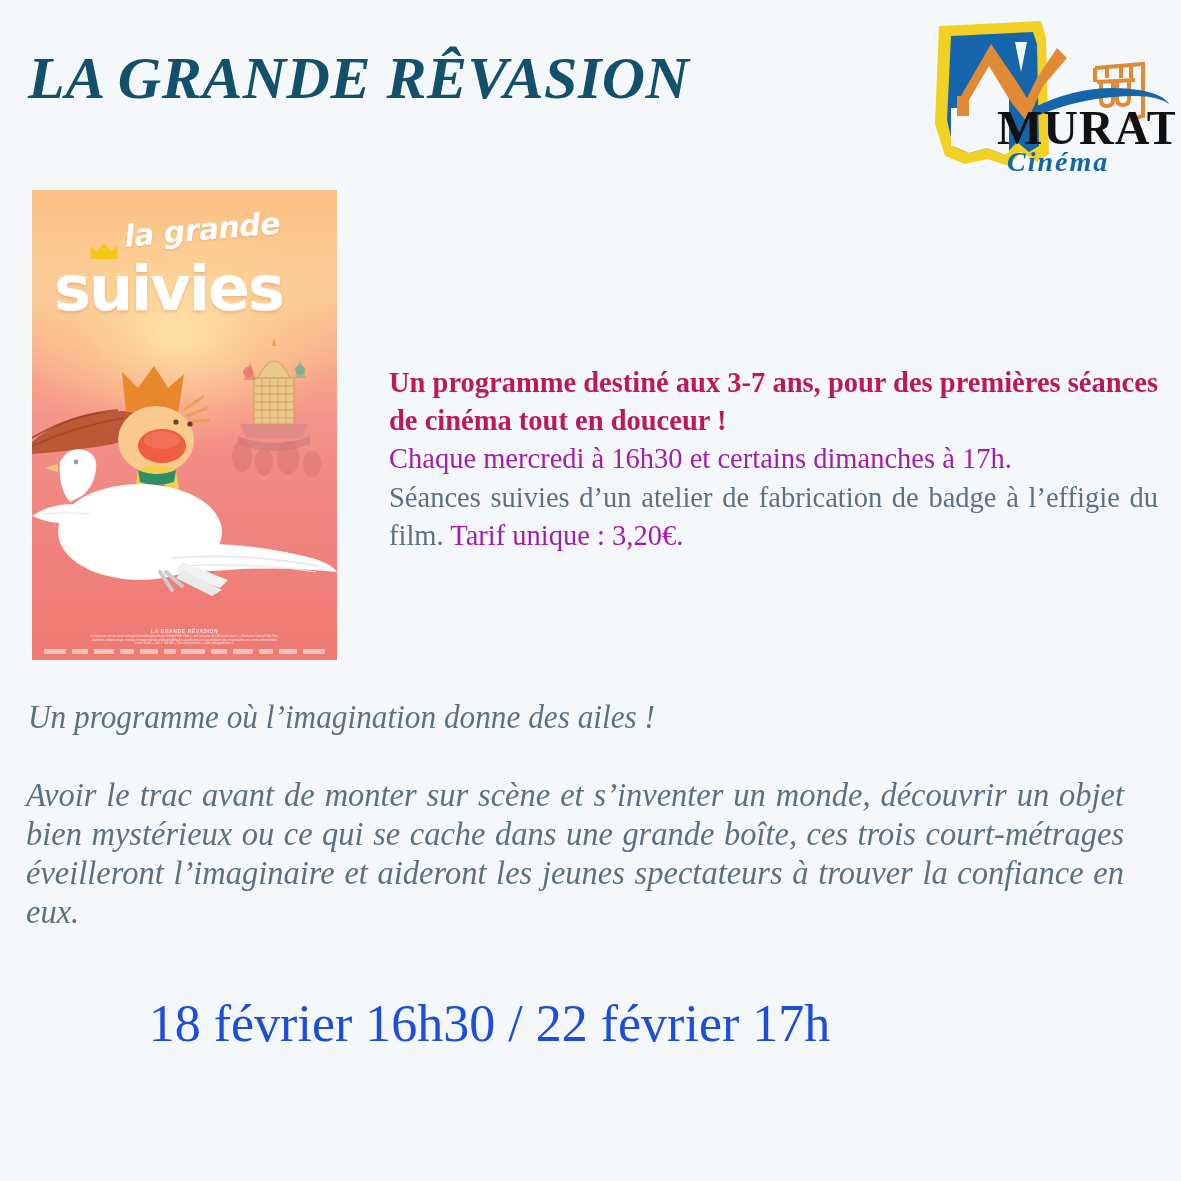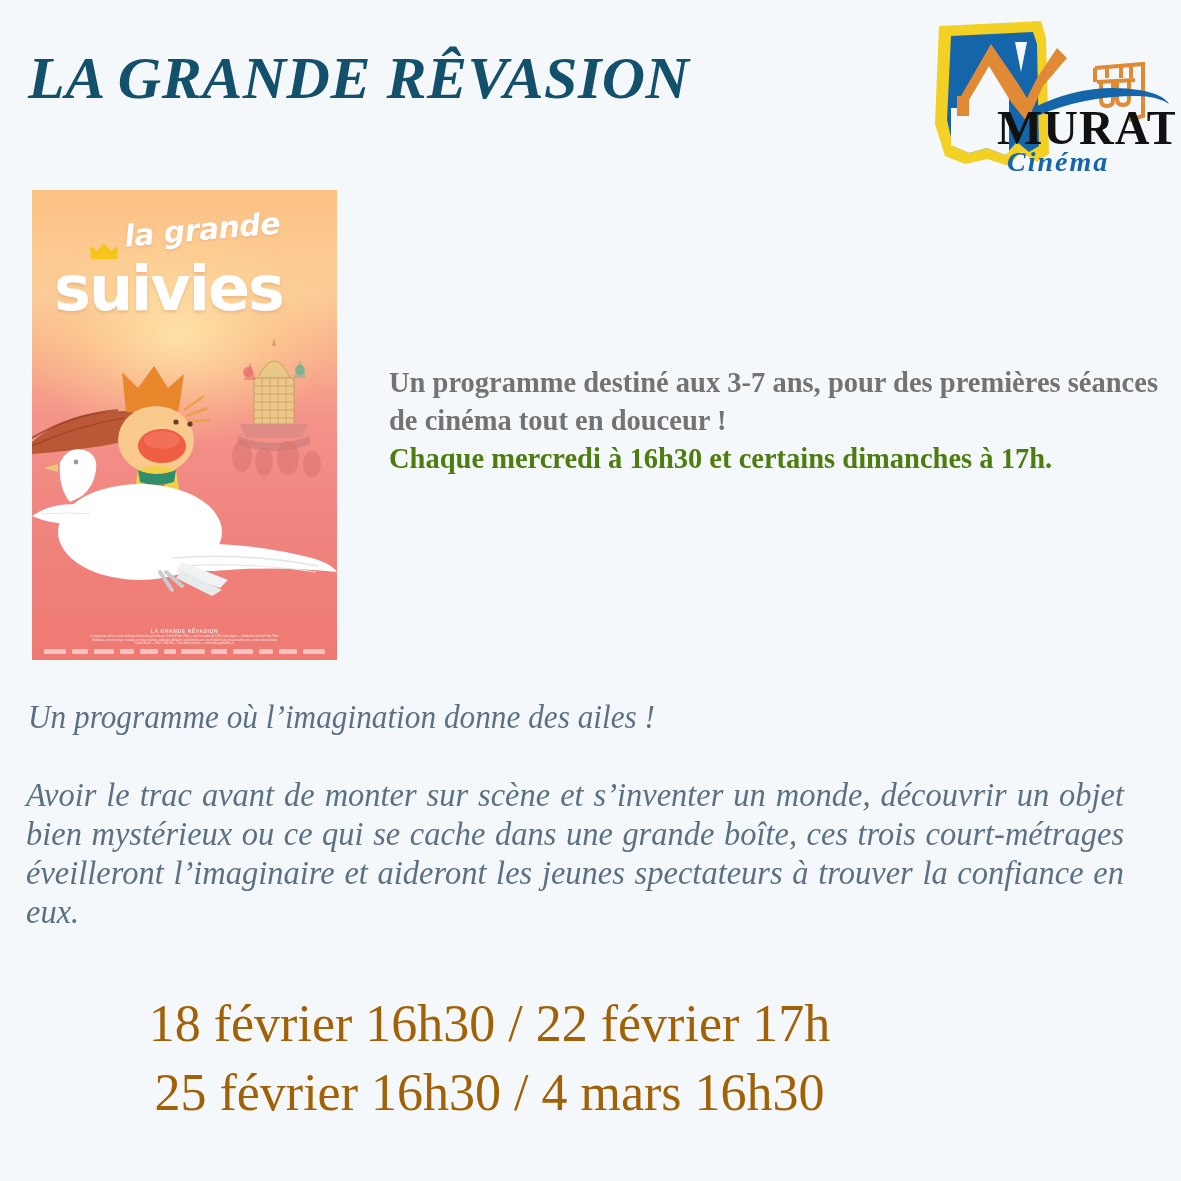--- a/index.html
+++ b/index.html
@@ -125,22 +125,22 @@
     left: 389px;
     top: 364px;
     width: 769px;
     font-family: "Liberation Serif", serif;
     font-size: 28.5px;
     line-height: 1.34;
     color: #5b7183;
     text-align: justify;
   }
   #intro-block p { margin: 0; }
-  .b-slate { font-weight: bold; color: #737373; }
-  .b-red   { font-weight: bold; color: #4d7c0f; }
+  .b-slate { font-weight: bold; color: #be185d; }
+  .b-red   { font-weight: normal; color: #a21caf; }
   .n-slate { font-weight: normal; color: #5b7183; }
 
   
   #tagline {
     position: absolute;
     left: 28px;
     top: 698px;
     width: 1120px;
     font-family: "Liberation Serif", serif;
     font-style: italic;
@@ -171,21 +171,21 @@
   
   #dates {
     position: absolute;
     left: 0;
     top: 990px;
     width: 979px;
     text-align: center;
     font-family: "Liberation Serif", serif;
     font-size: 52px;
     line-height: 1.32;
-    color: #a16207;
+    color: #1d4ed8;
   }
   #dates div { white-space: nowrap; }
 </style>
 </head>
 <body>
 
 <div id="header">
   <div id="page-title">LA GRANDE RÊVASION</div>
 
   <div id="logo">
@@ -333,24 +333,24 @@
       <span style="width:14px"></span>
         <span style="width:18px"></span>
         <span style="width:22px"></span>
     </div>
   </div>
 </div>
 
 <div id="intro-block">
   <p class="b-slate">Un programme destiné aux 3-7 ans, pour des premières séances de cinéma tout en douceur !</p>
   <p class="b-red">Chaque mercredi à 16h30 et certains dimanches à 17h.</p>
+  <p><span class="n-slate">Séances suivies d’un atelier de fabrication de badge à l’effigie du film.</span> <span class="b-red">Tarif unique : 3,20€.</span></p>
 </div>
 
 <div id="tagline">Un programme où l’imagination donne des ailes !</div>
 
 <div id="synopsis">
   <p>Avoir le trac avant de monter sur scène et s’inventer un monde, découvrir un objet bien mystérieux ou ce qui se cache dans une grande boîte, ces trois court-métrages éveilleront l’imaginaire et aideront les jeunes spectateurs à trouver la confiance en eux.</p>
 </div>
 
 <div id="dates">
   <div>18 février 16h30 / 22 février 17h</div>
-  <div>25 février 16h30 / 4 mars 16h30</div>
 </div>
 
 </body></html>

